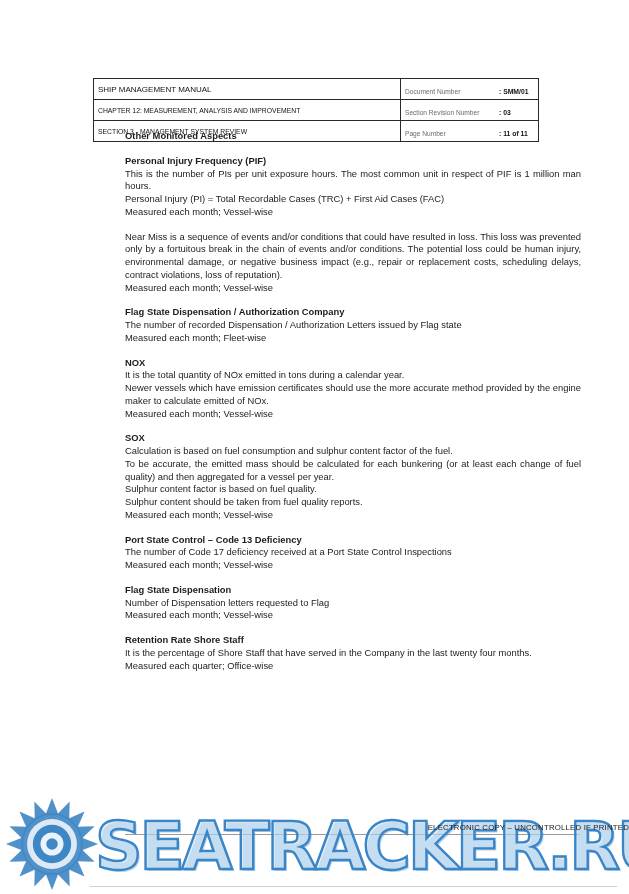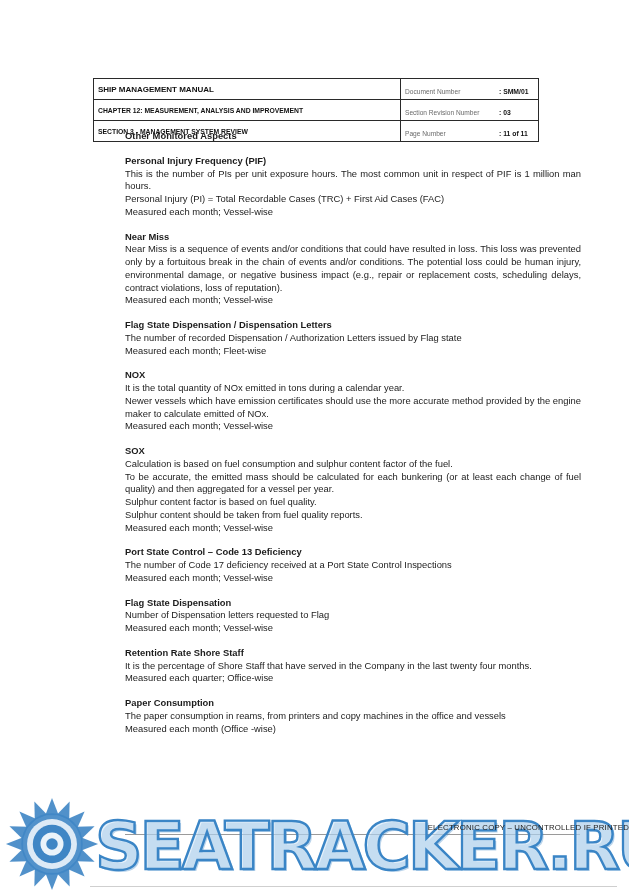--- a/index.html
+++ b/index.html
@@ -10,21 +10,21 @@
     margin:0 auto; overflow:hidden;
   }
   
   .header-table {
     position:absolute; left:93px; top:78px; width:445px;
     border-collapse:collapse; table-layout:fixed;
   }
   .header-table td {
     border:1px solid #2a2a2a; padding:1px 4px; vertical-align:middle; height:13px;
   }
-  td.h-left { width:307px; font-weight:bold; color:#111;margin-top:29px; }
+  td.h-left { width:307px; font-weight:normal; color:#111;margin-top:29px; }
   tr.r1 td.h-left { font-size:8px; }
   tr.r2 td.h-left, tr.r3 td.h-left { font-size:6.8px; }
   td.h-right { width:138px; }
   .h-label { display:inline-block; width:94px; font-size:6.6px; color:#6a6a6a; }
   .h-value { font-size:6.8px; font-weight:bold; color:#111; white-space:nowrap; }
   
   .doc-body {
     position:absolute; left:125px; top:130px; width:456px;
     font-size:9.4px; line-height:12.75px; color:#1c1c1c;
   }
@@ -87,26 +87,25 @@
   <div class="doc-body">
     <div class="intro-heading">Other Monitored Aspects</div>
     <div id="sections">
         <div class="section">
           <div class="section-heading">Personal Injury Frequency (PIF)</div>
           <div class="section-paragraph">This is the number of PIs per unit exposure hours. The most common unit in respect of PIF is 1 million man hours.</div>
           <div class="section-paragraph">Personal Injury (PI) = Total Recordable Cases (TRC) + First Aid Cases (FAC)</div>
           <div class="section-paragraph">Measured each month; Vessel-wise</div>
         </div>
         <div class="section">
-          <div class="section-heading">Near Miss</div>
           <div class="section-paragraph">Near Miss is a sequence of events and/or conditions that could have resulted in loss. This loss was prevented only by a fortuitous break in the chain of events and/or conditions. The potential loss could be human injury, environmental damage, or negative business impact (e.g., repair or replacement costs, scheduling delays, contract violations, loss of reputation).</div>
           <div class="section-paragraph">Measured each month; Vessel-wise</div>
         </div>
         <div class="section">
-          <div class="section-heading">Flag State Dispensation / Dispensation Letters</div>
+          <div class="section-heading">Flag State Dispensation / Authorization Company</div>
           <div class="section-paragraph">The number of recorded Dispensation / Authorization Letters issued by Flag state</div>
           <div class="section-paragraph">Measured each month; Fleet-wise</div>
         </div>
         <div class="section">
           <div class="section-heading">NOX</div>
           <div class="section-paragraph">It is the total quantity of NOx emitted in tons during a calendar year.</div>
           <div class="section-paragraph">Newer vessels which have emission certificates should use the more accurate method provided by the engine maker to calculate emitted of NOx.</div>
           <div class="section-paragraph">Measured each month; Vessel-wise</div>
         </div>
         <div class="section">
@@ -124,25 +123,20 @@
         </div>
         <div class="section">
           <div class="section-heading">Flag State Dispensation</div>
           <div class="section-paragraph">Number of Dispensation letters requested to Flag</div>
           <div class="section-paragraph">Measured each month; Vessel-wise</div>
         </div>
         <div class="section">
           <div class="section-heading">Retention Rate Shore Staff</div>
           <div class="section-paragraph">It is the percentage of Shore Staff that have served in the Company in the last twenty four months.</div>
           <div class="section-paragraph">Measured each quarter; Office-wise</div>
-        </div>
-        <div class="section">
-          <div class="section-heading">Paper Consumption</div>
-          <div class="section-paragraph">The paper consumption in reams, from printers and copy machines in the office and vessels</div>
-          <div class="section-paragraph">Measured each month (Office -wise)</div>
         </div>
       </div>
   </div>
 
   <div class="footer-rule"></div>
 
   <div class="watermark">
     <svg class="sun-logo" width="96" height="96" viewBox="-50 -50 100 100" aria-hidden="true">
       <g fill="#3f86c5" opacity="0.9">
         <polygon points="0,-48 7,-30 -7,-30"></polygon>

